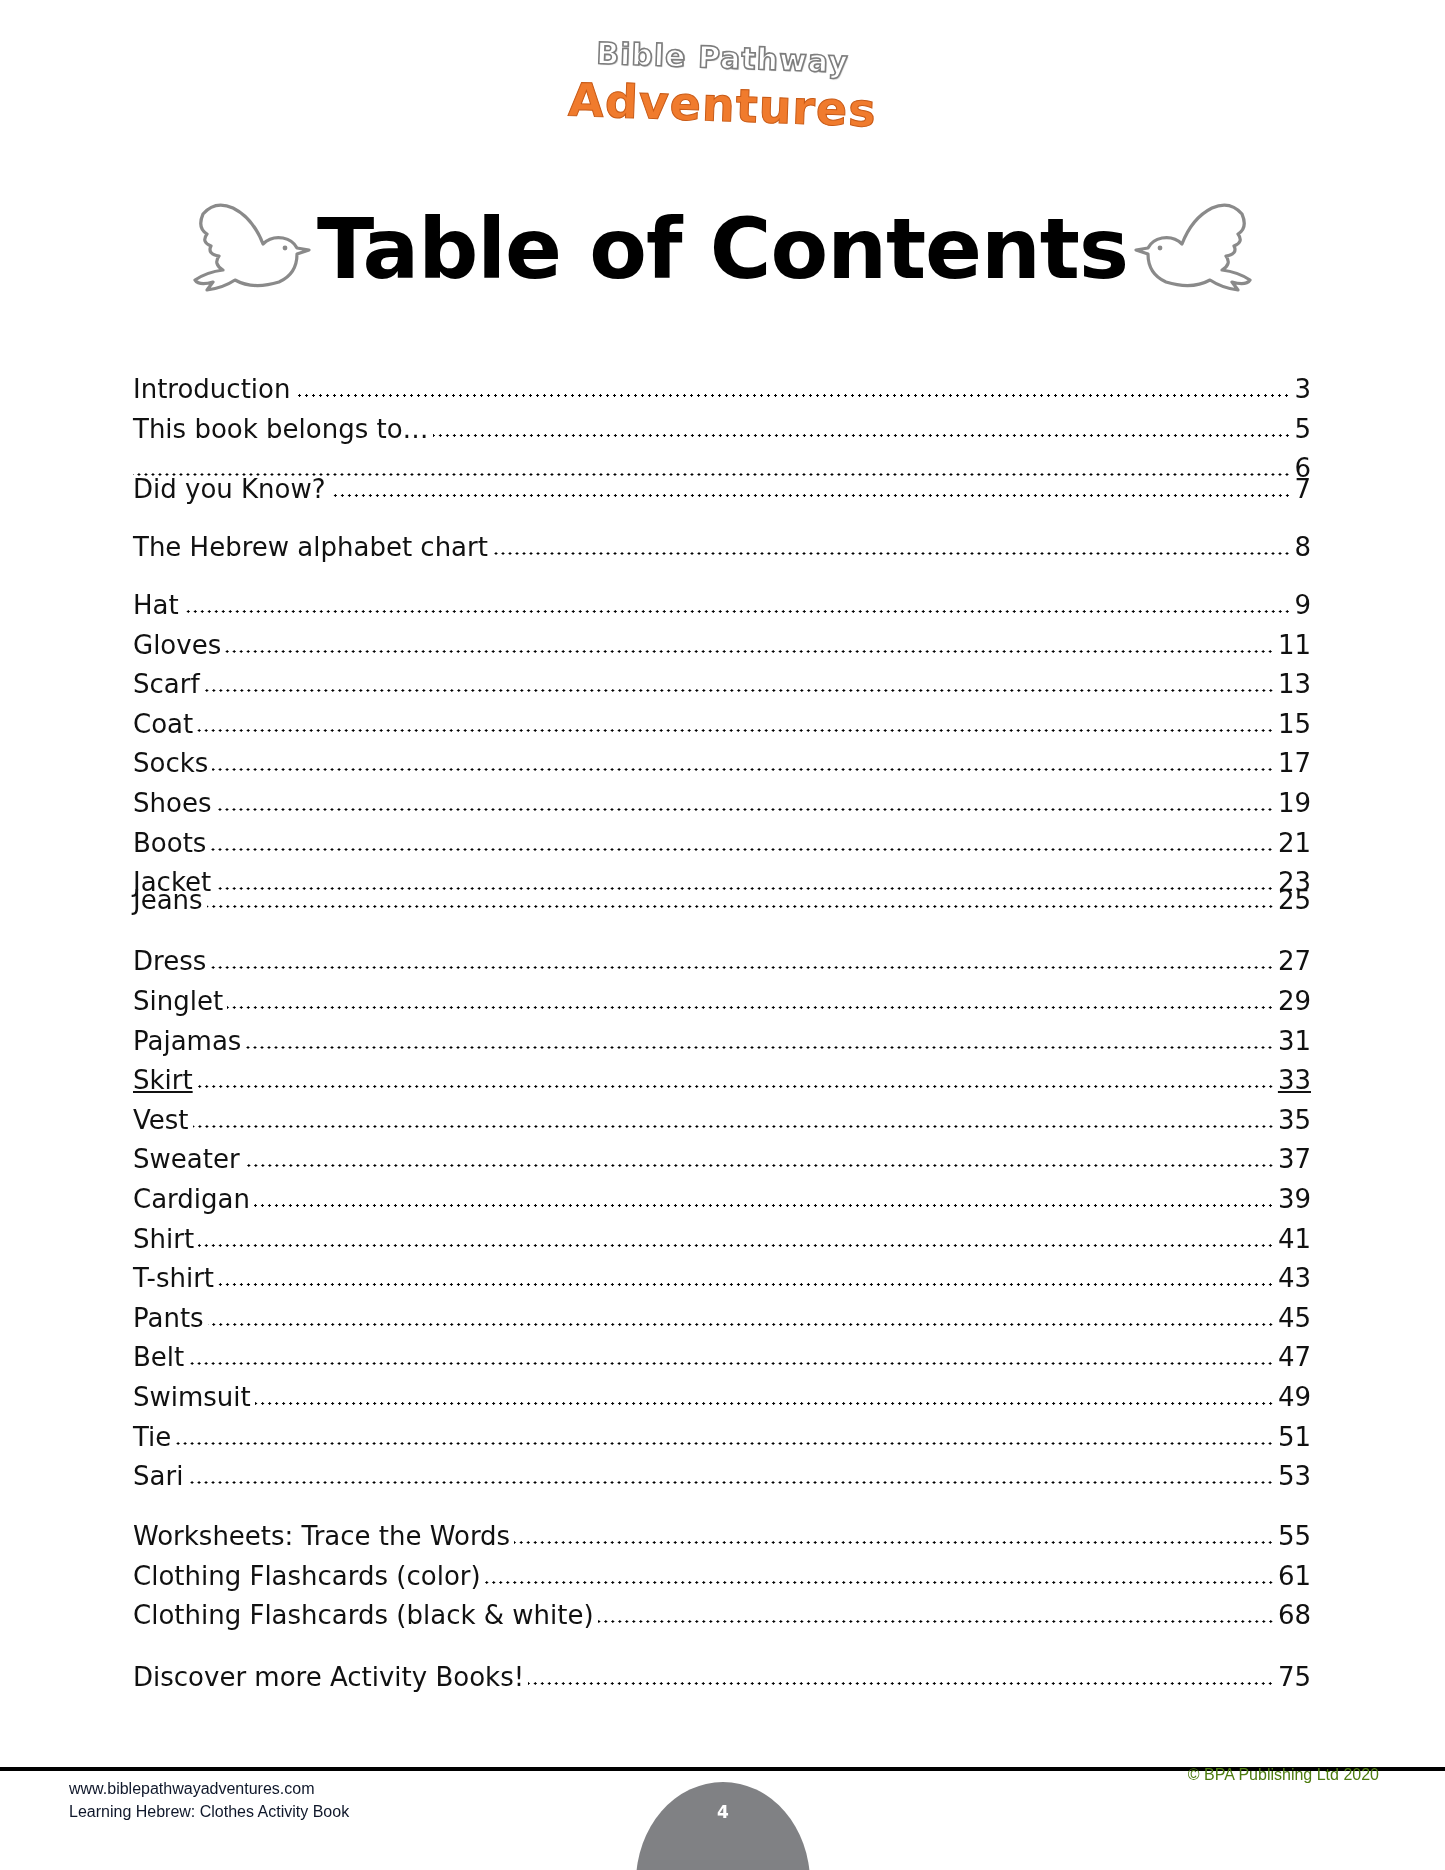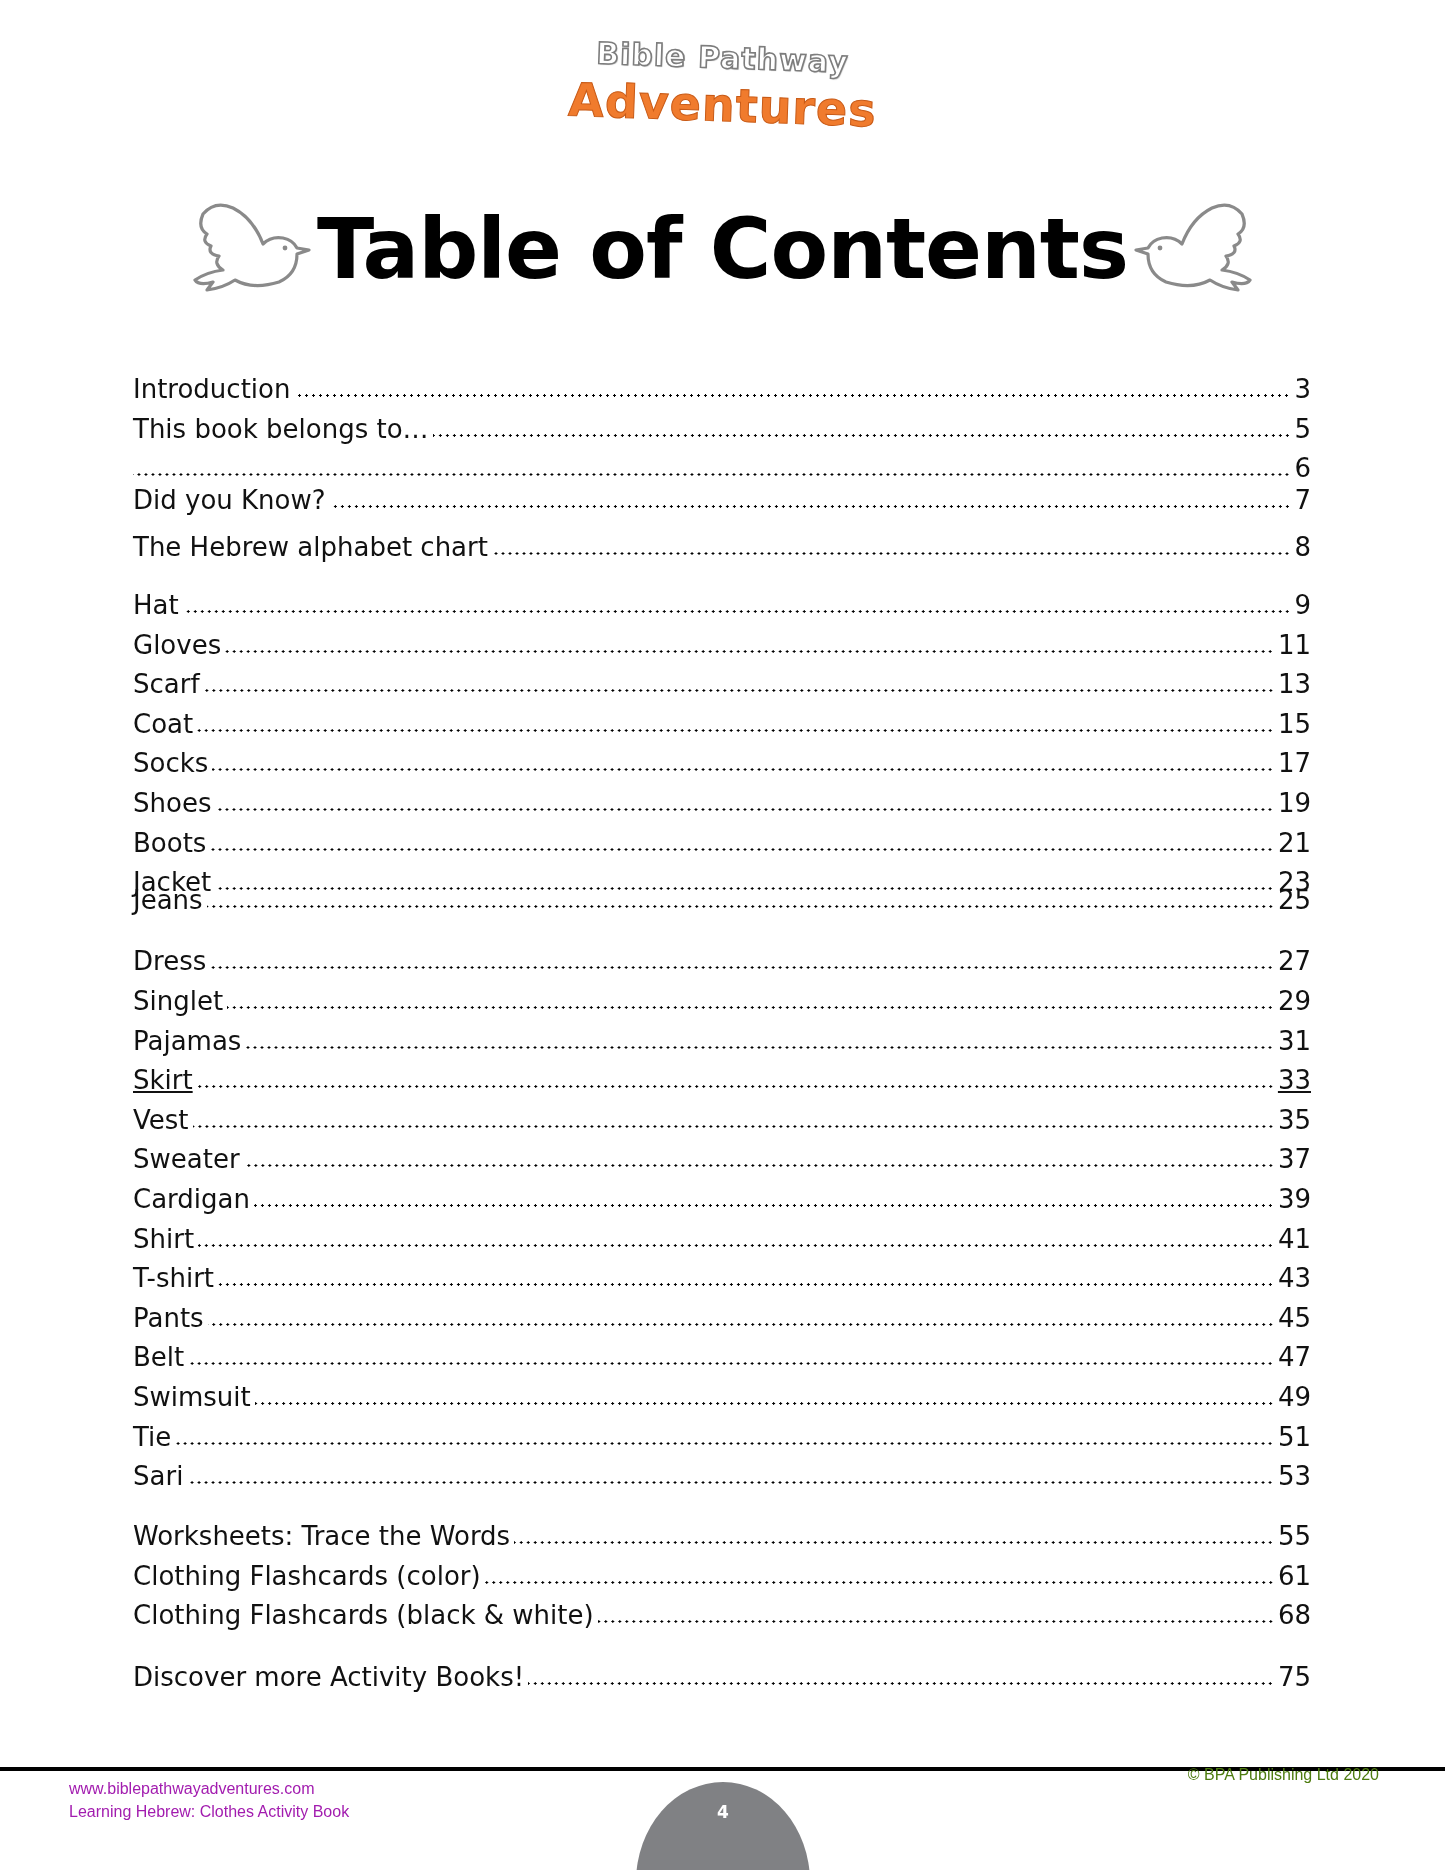--- a/index.html
+++ b/index.html
@@ -48,21 +48,21 @@
     flex: 1; height: 3px; margin-bottom: 8px;
     background-image: radial-gradient(circle, #000 1.1px, transparent 1.4px);
     background-size: 7px 3px; background-repeat: repeat-x; background-position: right center;
   }
   .toc-page { padding-left: 4px; text-align: right; }
   .footer-line {
     position: absolute; left: 0; top: 1767px; width: 1445px; height: 4px; background: #000;
   }
   .footer-left {
     position: absolute; left: 69px; top: 1777px;
-    font-family: "Liberation Sans", sans-serif; font-size: 16px; line-height: 23px; color: #a21caf;
+    font-family: "Liberation Sans", sans-serif; font-size: 16px; line-height: 23px; color: #0f172a;
   }
   .footer-right {
     position: absolute; right: 66px; top: 1766px;
     font-family: "Liberation Sans", sans-serif; font-size: 16px; color: #4d7c0f; text-align: center;
   }
   .page-badge {
     position: absolute; left: 636px; top: 1782px; width: 174px; height: 200px;
     border-radius: 50%; background: #808184;
   }
   .page-number {
@@ -98,21 +98,21 @@
     </div>
     <div class="toc-row" style="top: 404.6px;">
       <span class="toc-label">This book belongs to…</span>
       <span class="toc-leader"></span>
       <span class="toc-page">5</span>
     </div>
     <div class="toc-row" style="top: 444.2px;">
       <span class="toc-leader"></span>
       <span class="toc-page">6</span>
     </div>
-    <div class="toc-row" style="top: 476px;">
+    <div class="toc-row" style="top: 465px;">
       <span class="toc-label">Did you Know?</span>
       <span class="toc-leader"></span>
       <span class="toc-page">7</span>
     </div>
     <div class="toc-row" style="top: 523.4px;">
       <span class="toc-label">The Hebrew alphabet chart</span>
       <span class="toc-leader"></span>
       <span class="toc-page">8</span>
     </div>
     <div class="toc-row" style="top: 581px;">

